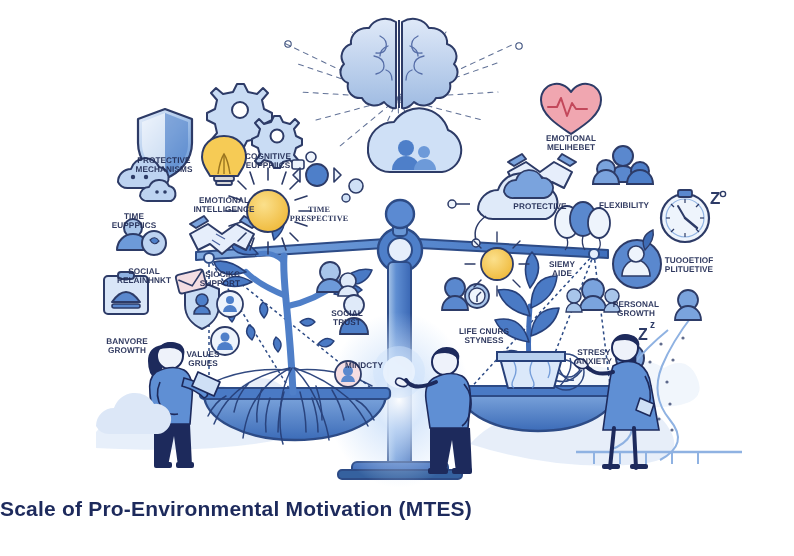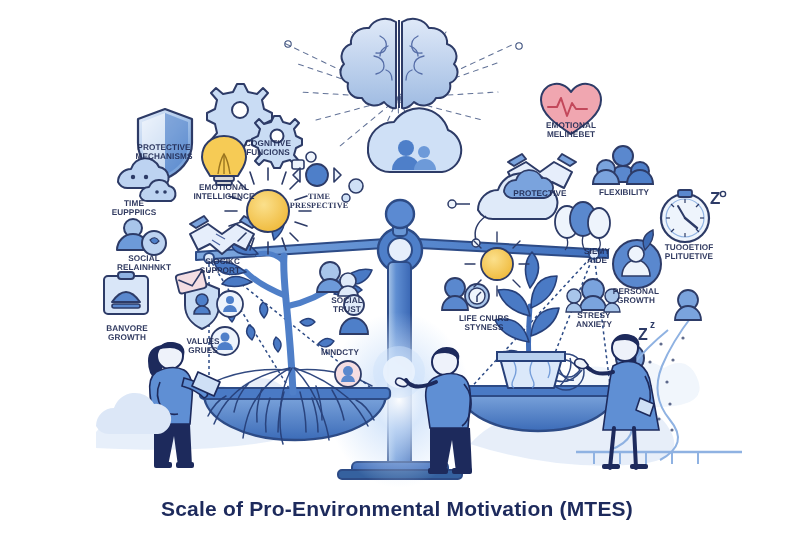--- a/index.html
+++ b/index.html
@@ -14,21 +14,20 @@
   #stage{
     position:absolute;inset:0;
     width:794px;height:556px;
   }
   svg#art{display:block;width:794px;height:556px;}
 
   .ttl{
     position:absolute;
     left:0;right:0;
     top:497px;
-    text-align:center;
     font-family:"Liberation Sans", sans-serif;
     font-size:21px;
     font-weight:700;
     letter-spacing:.2px;
     color:#1d2a5c;
     white-space:nowrap;
   }
 
   
   .lab{
@@ -37,21 +36,21 @@
     font-family:"Liberation Sans", sans-serif;
     font-weight:700;
     color:#222c55;
     line-height:1.06;
     letter-spacing:.1px;
     white-space:pre-line;
     transform:translateX(-50%);
     text-rendering:geometricPrecision;
     opacity:.93;
   }
-  .lab.s9{font-size:8.2px;}
+  .lab.s9{font-size:8.2px;margin-top:13px;}
   .blur1{filter:blur(.22px);}
   .blur2{filter:blur(.45px);}
 </style>
 </head>
 <body>
 
 <div id="stage">
 
   <svg id="art" viewBox="0 0 794 556" xmlns="http://www.w3.org/2000/svg">
     <defs>
@@ -576,47 +575,47 @@
     </g>
 
     <g fill="#dce7f7">
       <path d="M96 426 a18 18 0 0 1 18 -18 a22 22 0 0 1 40 -4 a15 15 0 0 1 4 30 h-48 a15 15 0 0 1 -14 -8 z"></path>
     </g>
   </svg>
 
   <div class="lab s9 blur1" style="left:164px;top:144px;">PROTECTIVE
 MECHANISMS</div>
   <div class="lab s9 blur1" style="left:268px;top:140px;">COGNITIVE
-FUNCIONS</div>
+EUPPPIICS</div>
   <div class="lab s9 blur1" style="left:224px;top:184px;">EMOTIONAL
 INTELLIGENCE</div>
   <div class="lab s9 blur2" style="left:134px;top:200px;">TIME
 EUPPPIICS</div>
   <div class="lab s9 blur2" style="left:144px;top:255px;">SOCIAL
 RELAINHNKT</div>
   <div class="lab s9 blur2" style="left:127px;top:325px;">BANVORE
 GROWTH</div>
   <div class="lab s9 blur2" style="left:220px;top:258px;text-align:right;">SIOCIKC
 SUPPORT</div>
   <div class="lab s9 blur2" style="left:203px;top:338px;">VALUES
 GRUES</div>
   <div class="lab s9 blur1" style="left:319px;top:193px;font-family:Liberation Serif, serif;">TIME
 PRESPECTIVE</div>
   <div class="lab s9 blur1" style="left:347px;top:297px;">SOCIAL
 TRUST</div>
-  <div class="lab s9 blur2" style="left:340px;top:349px;">MINDCTY</div>
+  <div class="lab s9 blur2" style="left:364px;top:349px;">MINDCTY</div>
   <div class="lab s9 blur2" style="left:484px;top:315px;">LIFE CNURS
 STYNESS</div>
   <div class="lab s9 blur2" style="left:571px;top:122px;">EMOTIONAL
 MELIHEBET</div>
   <div class="lab s9 blur1" style="left:540px;top:190px;">PROTECTIVE</div>
   <div class="lab s9 blur1" style="left:624px;top:189px;">FLEXIBILITY</div>
-  <div class="lab s9 blur2" style="left:597px;top:248px;">SIEMY
+  <div class="lab s9 blur2" style="left:562px;top:248px;">SIEMY
 AIDE</div>
   <div class="lab s9 blur2" style="left:689px;top:244px;">TUOOETIOF
 PLITUETIVE</div>
   <div class="lab s9 blur1" style="left:636px;top:288px;">PERSONAL
 GROWTH</div>
-  <div class="lab s9 blur2" style="left:594px;top:312px;">STRESY
+  <div class="lab s9 blur2" style="left:594px;top:336px;">STRESY
 ANXIETY</div>
 
   <div class="ttl">Scale of Pro-Environmental Motivation (MTES)</div>
 </div>
 
 </body></html>

